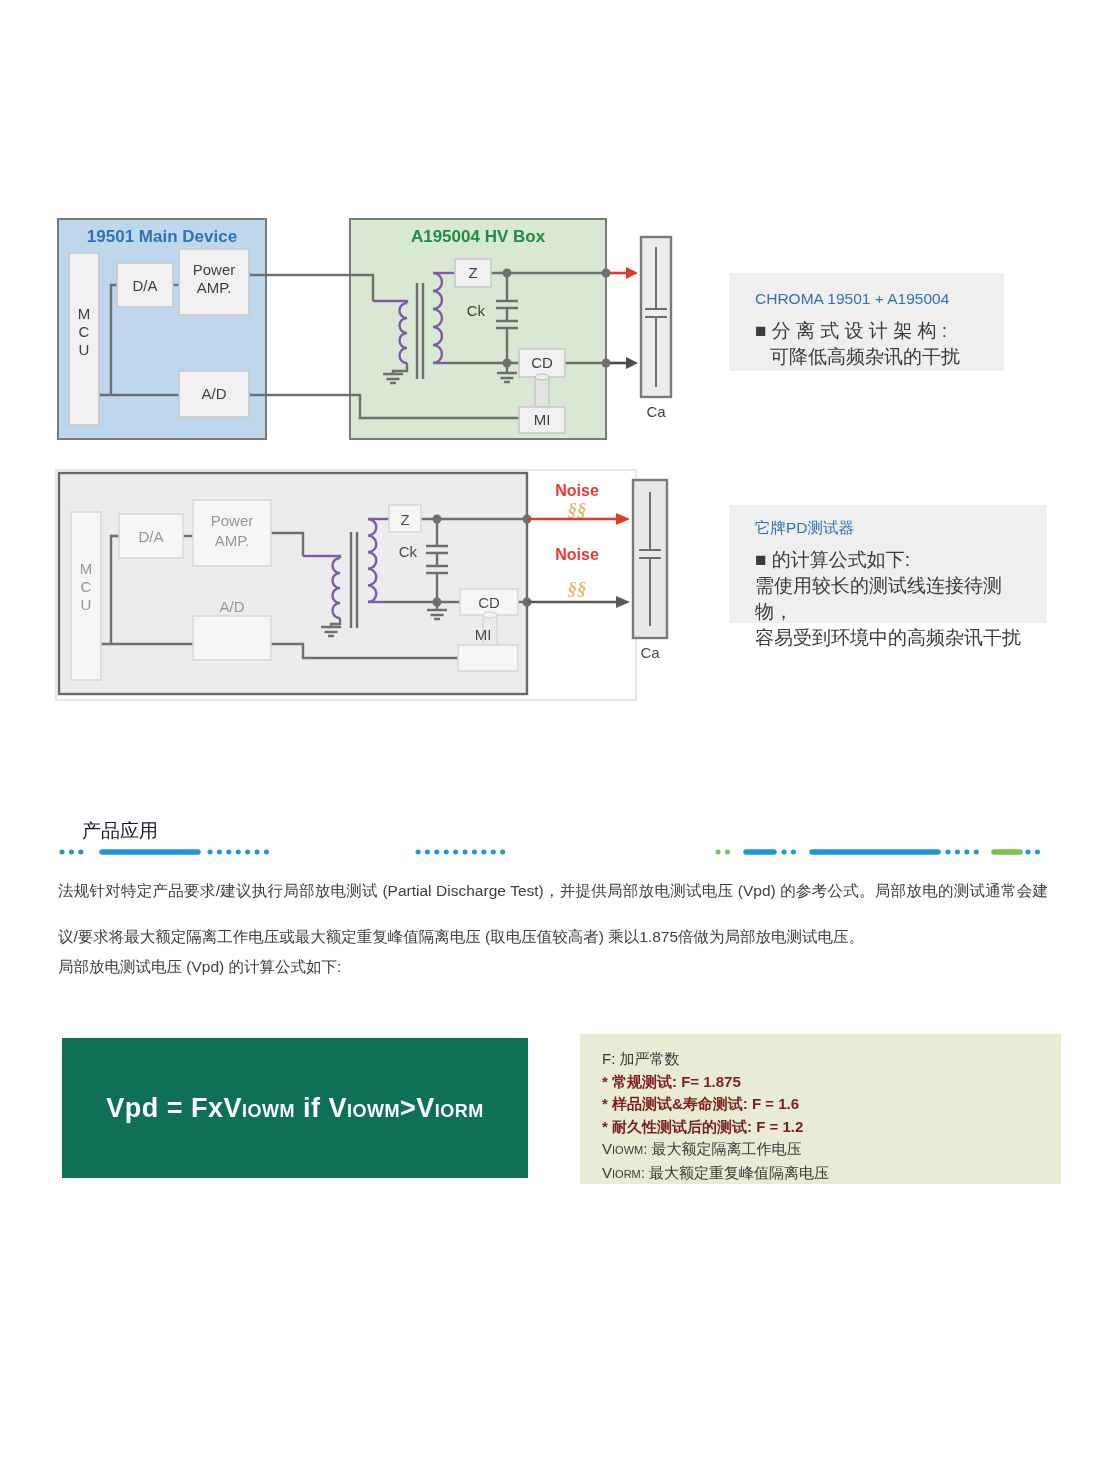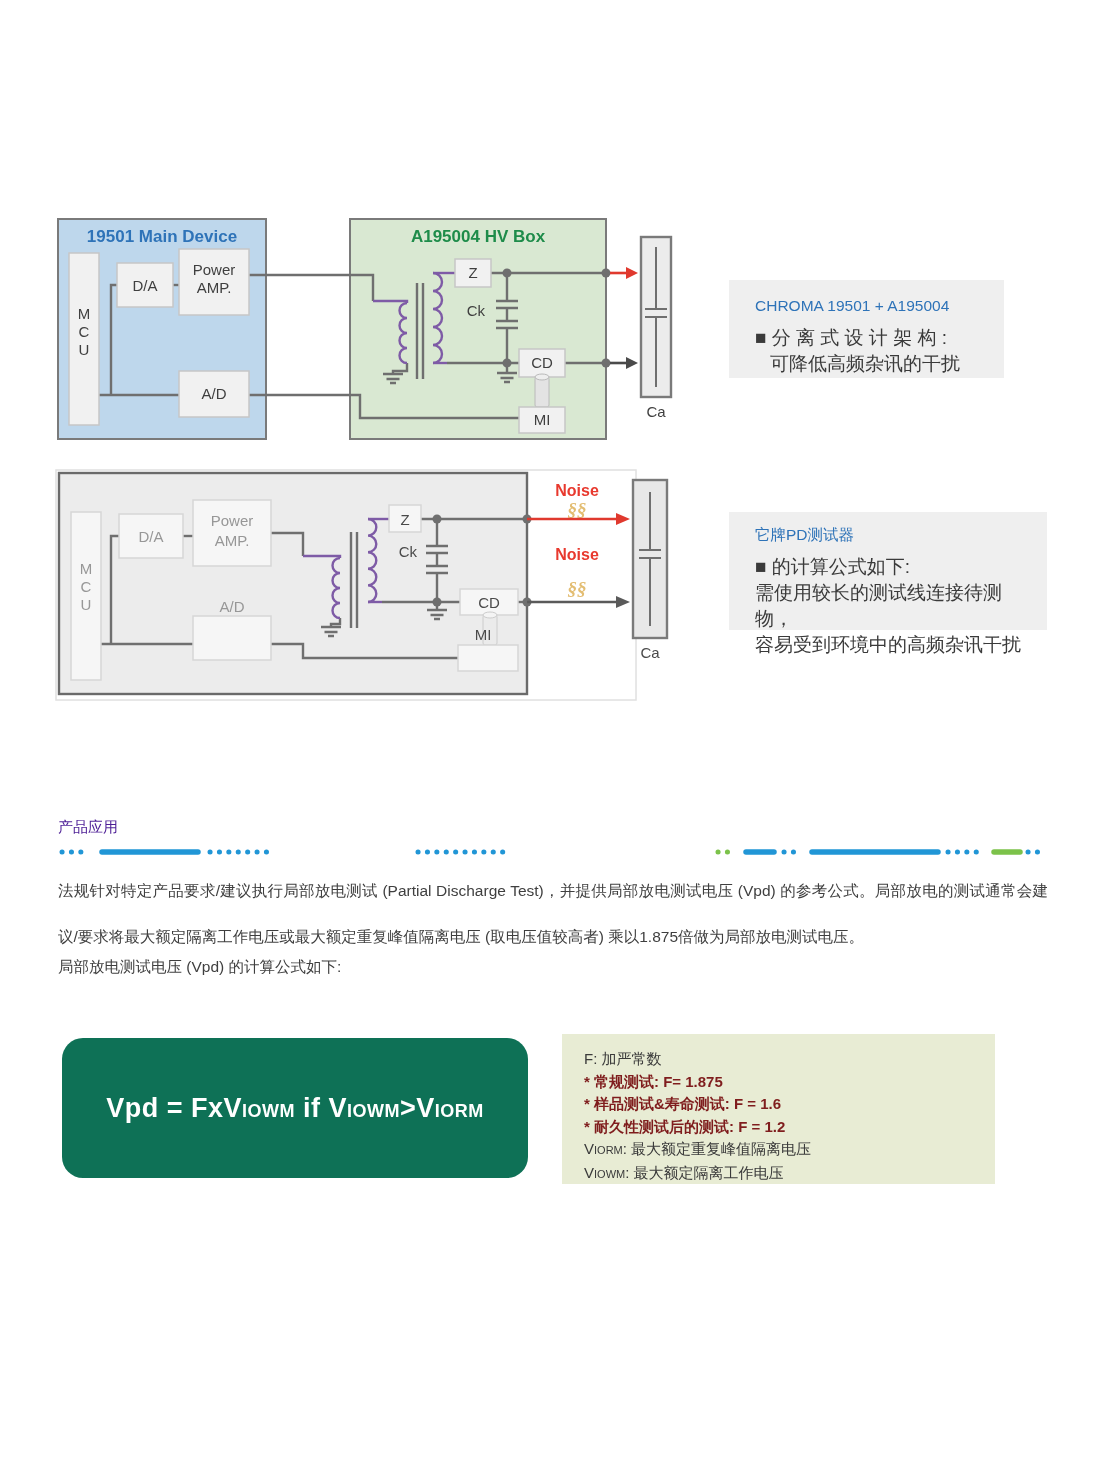--- a/index.html
+++ b/index.html
@@ -1,24 +1,24 @@
 <!DOCTYPE html>
 <html><head>
 <meta charset="utf-8">
 <style>
   html,body{margin:0;padding:0;background:#ffffff;}
   .page{position:relative;width:1102px;height:1470px;background:#fff;overflow:hidden;
         font-family:"Liberation Sans","DejaVu Sans",sans-serif;}
   .para{position:absolute;color:#3f3f3f;font-size:15.5px;line-height:46px;text-align:justify;}
   .diagram{position:absolute;}
-  .note-box{position:absolute;background:#efefef;box-sizing:border-box;padding:15px 10px 0 26px;margin-top:7px;}
+  .note-box{position:absolute;background:#efefef;box-sizing:border-box;padding:15px 10px 0 26px;}
   .note-title{color:#2e73b8;font-size:15.5px;line-height:22px;margin-bottom:8px;}
   .note-line{color:#3a3a3a;font-size:19px;line-height:26px;}
   .note-line.indent{padding-left:15px;}
-  .section-title{position:absolute;color:#4c1d95;font-size:15px;}
+  .section-title{position:absolute;color:#0f172a;font-size:19px;margin-left:24px;}
   .divider{position:absolute;}
   .formula-box{position:absolute;background:#0e7156;display:flex;align-items:center;justify-content:center;}
   .formula{color:#ffffff;font-size:27px;font-weight:600;letter-spacing:.5px;white-space:pre;}
   .formula .sub{font-size:18px;}
   .legend-box{position:absolute;background:#e8ecd4;box-sizing:border-box;padding:14px 10px 0 22px;}
   .legend-line{font-size:15px;line-height:22.5px;color:#3a3a3a;white-space:pre;}
   .legend-line.gray{color:#7f1d1d;font-weight:bold;}
   .legend-line .sub{font-size:11px;}
   
   .wire{stroke:#6f6f6f;stroke-width:2.4;fill:none;}
@@ -230,26 +230,26 @@
       <path d="M754 5 H880" stroke="#2196d6" stroke-width="5.5"></path>
       <path d="M890 5 H926" stroke="#2196d6" stroke-width="5" stroke-dasharray="0.1 9.3"></path>
       <path d="M936 5 H962" stroke="#7cc24a" stroke-width="5.5"></path>
       <path d="M970 5 H982" stroke="#2196d6" stroke-width="5" stroke-dasharray="0.1 9.3"></path>
     </g>
   </svg>
 
   <div class="para" style="left:58px;top:868px;width:990px;">法规针对特定产品要求/建议执行局部放电测试 (Partial Discharge Test)，并提供局部放电测试电压 (Vpd) 的参考公式。局部放电的测试通常会建议/要求将最大额定隔离工作电压或最大额定重复峰值隔离电压 (取电压值较高者) 乘以1.875倍做为局部放电测试电压。</div>
   <div class="para" style="left:58px;top:944px;width:990px;">局部放电测试电压 (Vpd) 的计算公式如下:</div>
 
-  <div class="formula-box" style="left:62px;top:1038px;width:466px;height:140px;border-radius:21px;">
+  <div class="formula-box" style="left:62px;top:1038px;width:466px;height:140px;">
     <div class="formula"><span>Vpd = FxV</span><span class="sub">IOWM</span><span> if V</span><span class="sub">IOWM</span><span>&gt;V</span><span class="sub">IORM</span></div>
   </div>
 
-  <div class="legend-box" style="left:562px;top:1034px;width:433px;height:150px;">
+  <div class="legend-box" style="left:580px;top:1034px;width:481px;height:150px;">
     <div class="legend-line">F: 加严常数</div>
     <div class="legend-line gray">* 常规测试: F= 1.875</div>
     <div class="legend-line gray">* 样品测试&amp;寿命测试: F = 1.6</div>
     <div class="legend-line gray">* 耐久性测试后的测试: F = 1.2</div>
+    <div class="legend-line"><span>V</span><span class="sub">IOWM</span><span>: 最大额定隔离工作电压</span></div>
     <div class="legend-line"><span>V</span><span class="sub">IORM</span><span>: 最大额定重复峰值隔离电压</span></div>
-    <div class="legend-line"><span>V</span><span class="sub">IOWM</span><span>: 最大额定隔离工作电压</span></div>
   </div>
 
 </div>
 
 </body></html>

